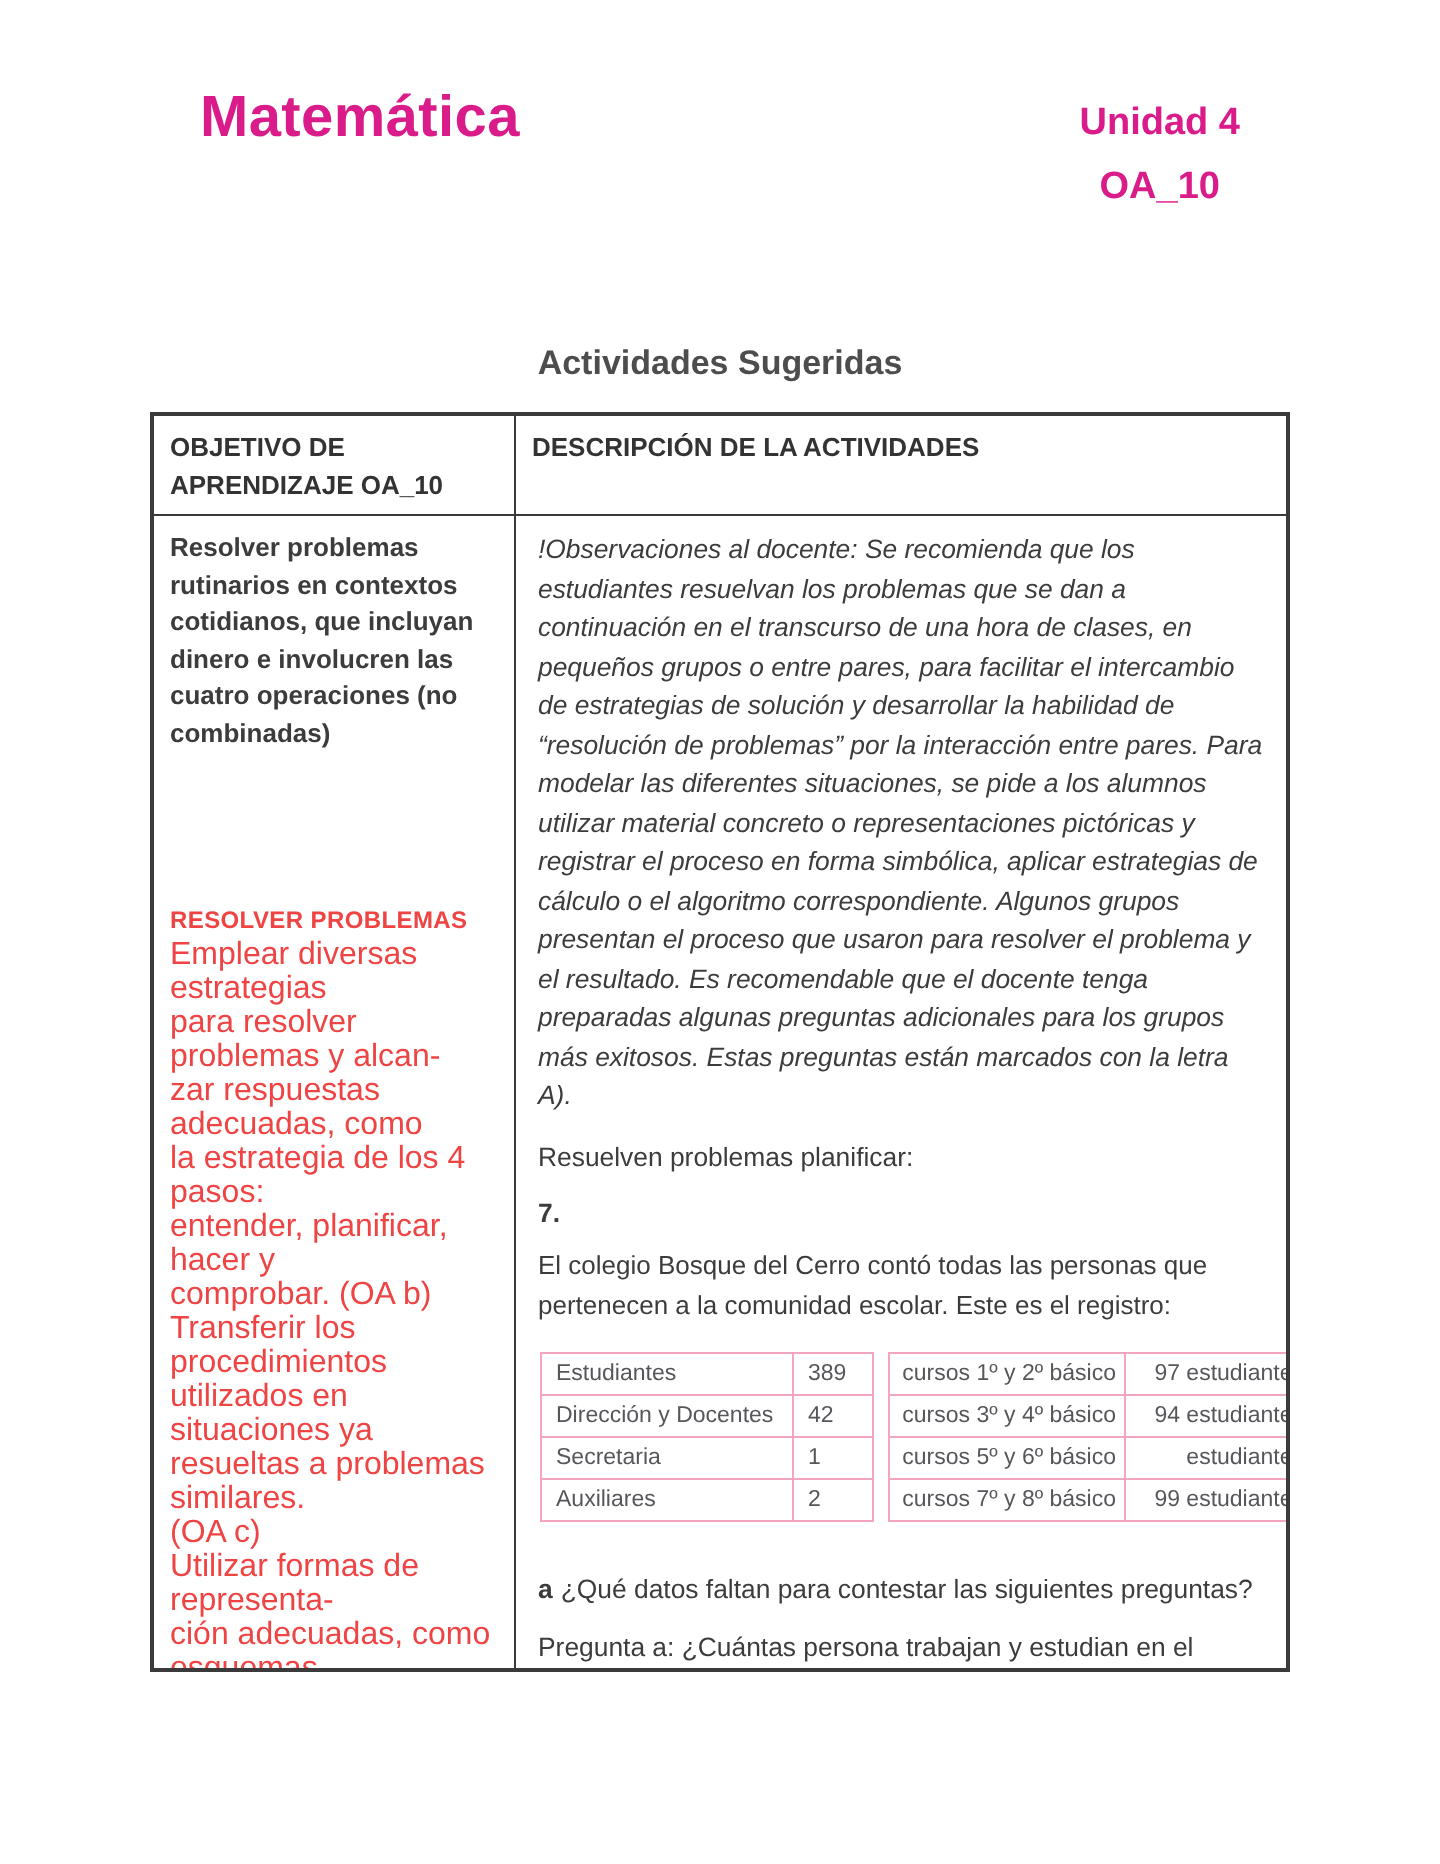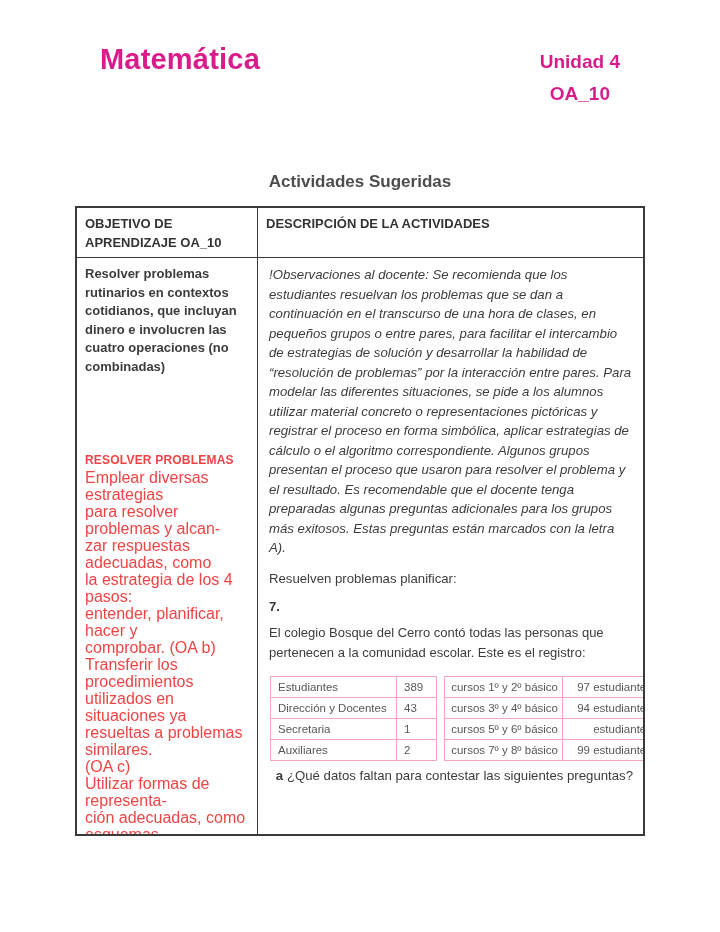--- a/index.html
+++ b/index.html
@@ -132,21 +132,21 @@
     border-bottom: 1.5px solid #f3a5c2;
     line-height: 20px;
     padding: 0 4px;
     box-sizing: border-box;
     white-space: nowrap;
     overflow: hidden;
   }
   .rcell.left   { text-align: left; padding-left: 7px; }
   .rcell.center { text-align: right; }
 
-  .question { font-size: 13.2px; line-height: 20px; margin: 5px 0 0 0; text-align: right; }
+  .question { font-size: 13.2px; line-height: 20px; margin: 24px 0 0 0; }
   .q-letter { font-weight: bold; margin-right: 4px; }
   .followup { font-size: 13.2px; margin: 11px 0 0 0; }
 </style>
 </head>
 <body>
 
 <div class="page">
 
   <div class="doc-header">
     <div>
@@ -191,37 +191,38 @@
       <p class="obs">!Observaciones al docente: Se recomienda que los estudiantes resuelvan los problemas que se dan a continuación en el transcurso de una hora de clases, en pequeños grupos o entre pares, para facilitar el intercambio de estrategias de solución y desarrollar la habilidad de “resolución de problemas” por la interacción entre pares. Para modelar las diferentes situaciones, se pide a los alumnos utilizar material concreto o representaciones pictóricas y registrar el proceso en forma simbólica, aplicar estrategias de cálculo o el algoritmo correspondiente. Algunos grupos presentan el proceso que usaron para resolver el problema y el resultado. Es recomendable que el docente tenga preparadas algunas preguntas adicionales para los grupos más exitosos. Estas preguntas están marcados con la letra A).</p>
       <p class="intro">Resuelven problemas planificar:</p>
       <p class="prob-no">7.</p>
       <p class="problem">El colegio Bosque del Cerro contó todas las personas que pertenecen a la comunidad escolar. Este es el registro:</p>
 
       <div class="registry">
         <div class="rtable rtable-a">
           <div class="rcell left">Estudiantes</div>
           <div class="rcell left">389</div>
           <div class="rcell left">Dirección y Docentes</div>
-          <div class="rcell left">43</div>
+          <div class="rcell left">42</div>
           <div class="rcell left">Secretaria</div>
           <div class="rcell left">1</div>
           <div class="rcell left">Auxiliares</div>
           <div class="rcell left">2</div>
         </div>
         <div class="rtable rtable-b">
           <div class="rcell center">cursos 1º y 2º básico</div>
           <div class="rcell center">97 estudiantes</div>
           <div class="rcell center">cursos 3º y 4º básico</div>
           <div class="rcell center">94 estudiantes</div>
           <div class="rcell center">cursos 5º y 6º básico</div>
           <div class="rcell center">estudiantes</div>
           <div class="rcell center">cursos 7º y 8º básico</div>
           <div class="rcell center">99 estudiantes</div>
         </div>
       </div>
 
       <p class="question">
         <span class="q-letter">a</span><span>¿Qué datos faltan para contestar las siguientes preguntas?</span>
       </p>
+      <p class="followup">Pregunta a: ¿Cuántas persona trabajan y estudian en el</p>
     </div>
 
   </div>
 </div>
 
 </body></html>

